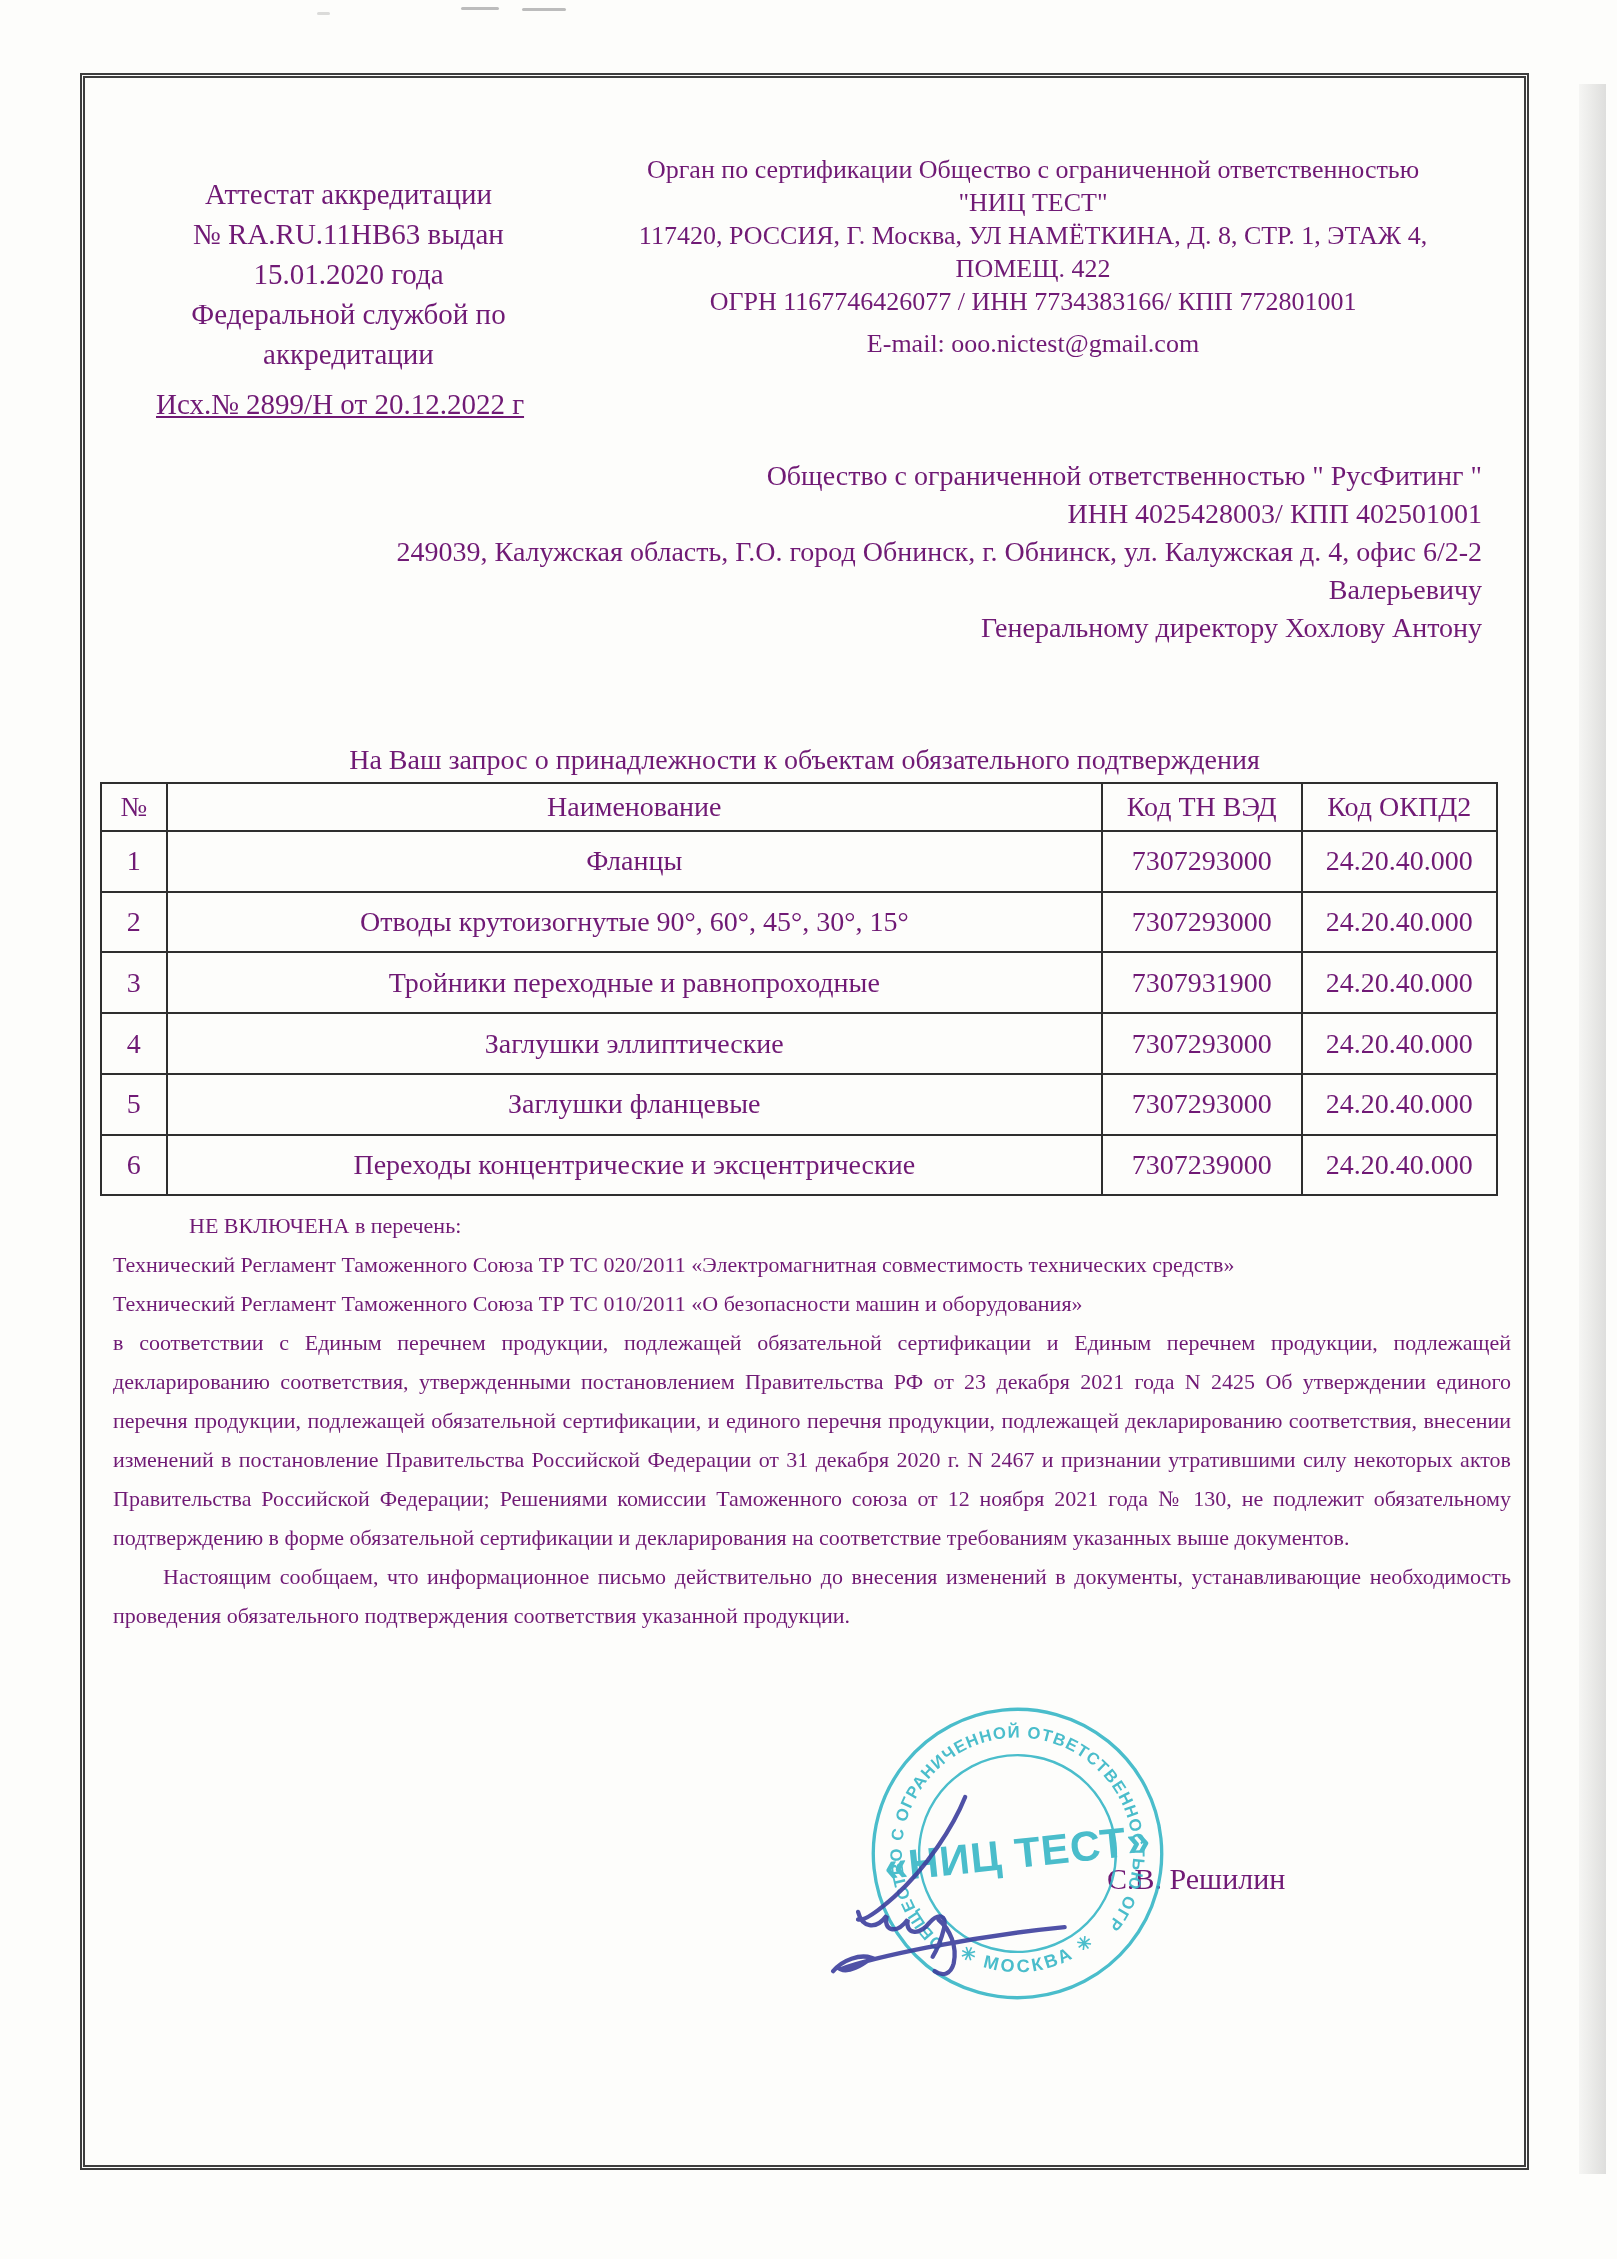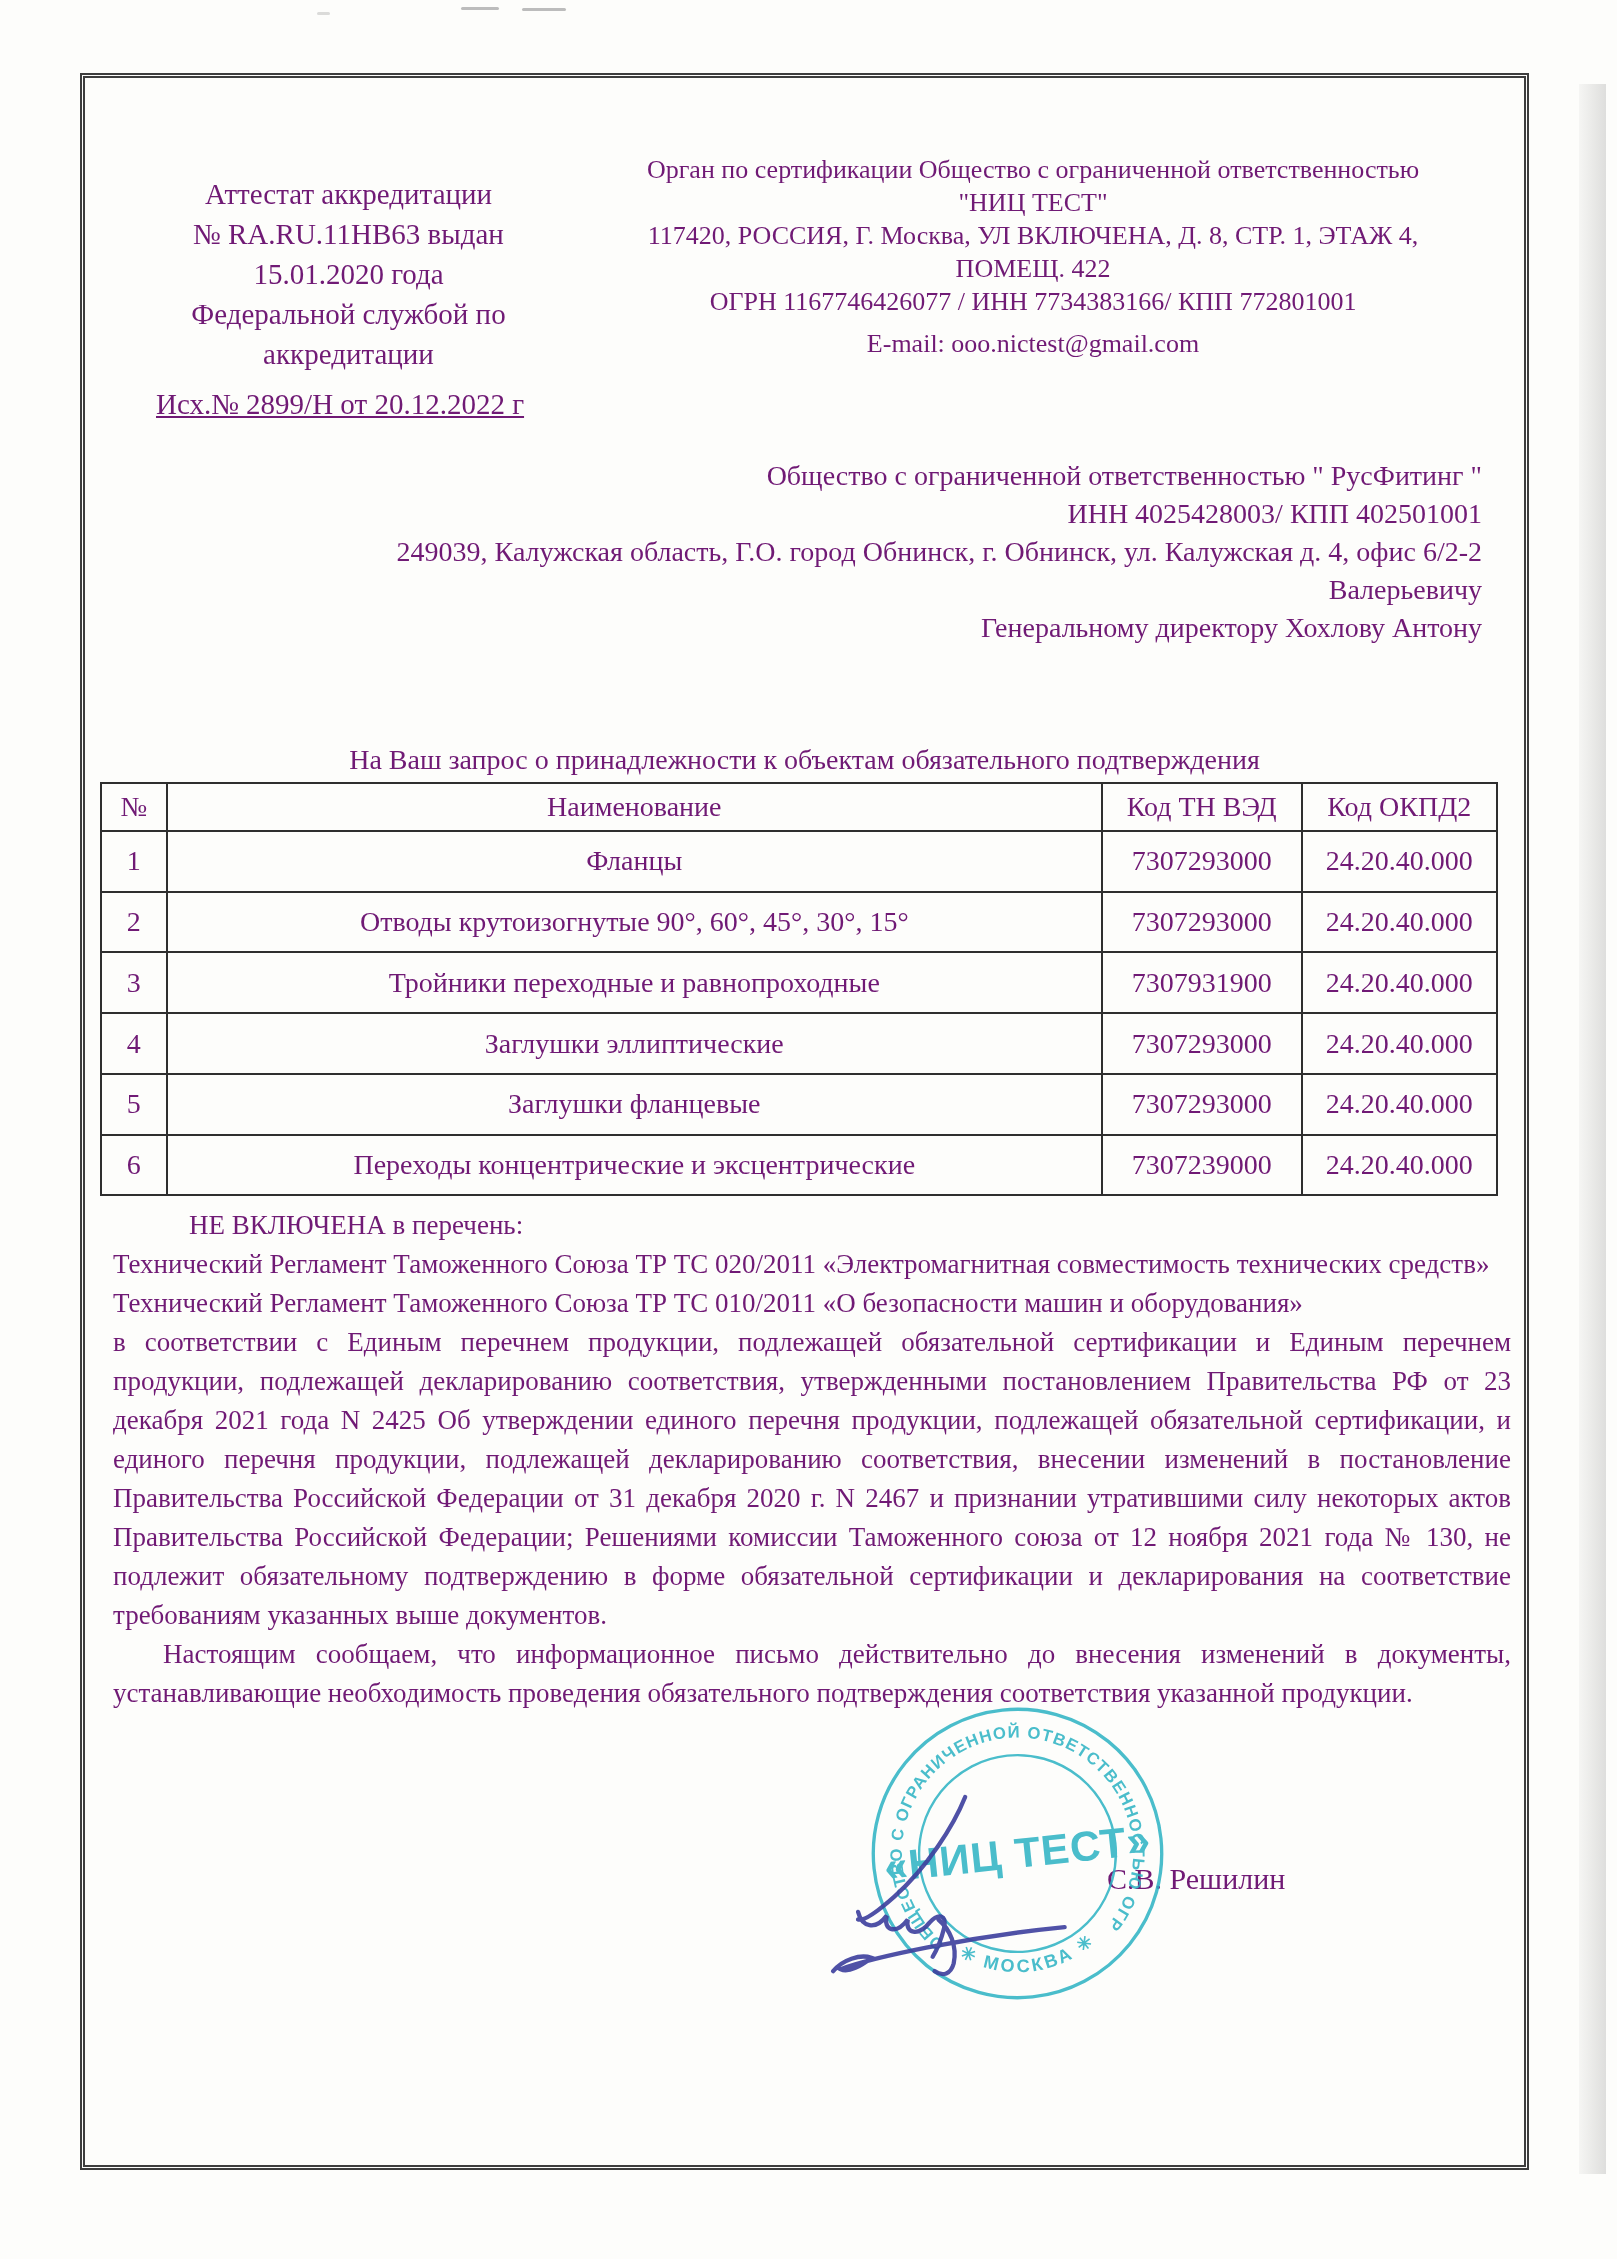--- a/index.html
+++ b/index.html
@@ -46,21 +46,21 @@
     border-collapse:collapse;font-size:28px;
   }
   table.items th,table.items td{
     border:2.4px solid #2e2e2e;text-align:center;padding:1.9px 5.7px;
     font-weight:normal;
   }
   table.items th{height:42px;}
   table.items td{height:55px;}
   .bodytext{
     position:absolute;left:113px;top:1206px;width:1398px;
-    font-size:27px;line-height:39px;text-align:justify;
+    font-size:22px;line-height:39px;text-align:justify;
   }
   .bodytext p{margin:0;}
   .bodytext .lead{text-indent:76px;text-align:left;}
   .bodytext .final{text-indent:50px;}
   .sig-role{
     position:absolute;left:170px;top:1856px;font-size:29px;line-height:44px;
   }
   .sig-name{
     position:absolute;left:1107px;top:1862px;font-size:30px;
   }
@@ -96,21 +96,21 @@
     <div>Аттестат аккредитации</div>
     <div>№ RA.RU.11НВ63 выдан</div>
     <div>15.01.2020 года</div>
     <div>Федеральной службой по</div>
     <div>аккредитации</div>
   </div>
 
   <div class="certbody">
     <div>Орган по сертификации  Общество с ограниченной ответственностью</div>
     <div>"НИЦ ТЕСТ"</div>
-    <div>117420, РОССИЯ, Г. Москва, УЛ ВКЛЮЧЕНА, Д. 8, СТР. 1, ЭТАЖ 4,</div>
+    <div>117420, РОССИЯ, Г. Москва, УЛ НАМЁТКИНА, Д. 8, СТР. 1, ЭТАЖ 4,</div>
     <div>ПОМЕЩ. 422</div>
     <div>ОГРН 1167746426077 / ИНН 7734383166/ КПП 772801001</div>
     <div class="email">E-mail: ooo.nictest@gmail.com</div>
   </div>
 
   <div class="outref">Исх.№ 2899/Н от 20.12.2022 г</div>
 
   <div class="recipient">
     <div>Общество с ограниченной ответственностью " РусФитинг "</div>
     <div>ИНН 4025428003/ КПП 402501001</div>

